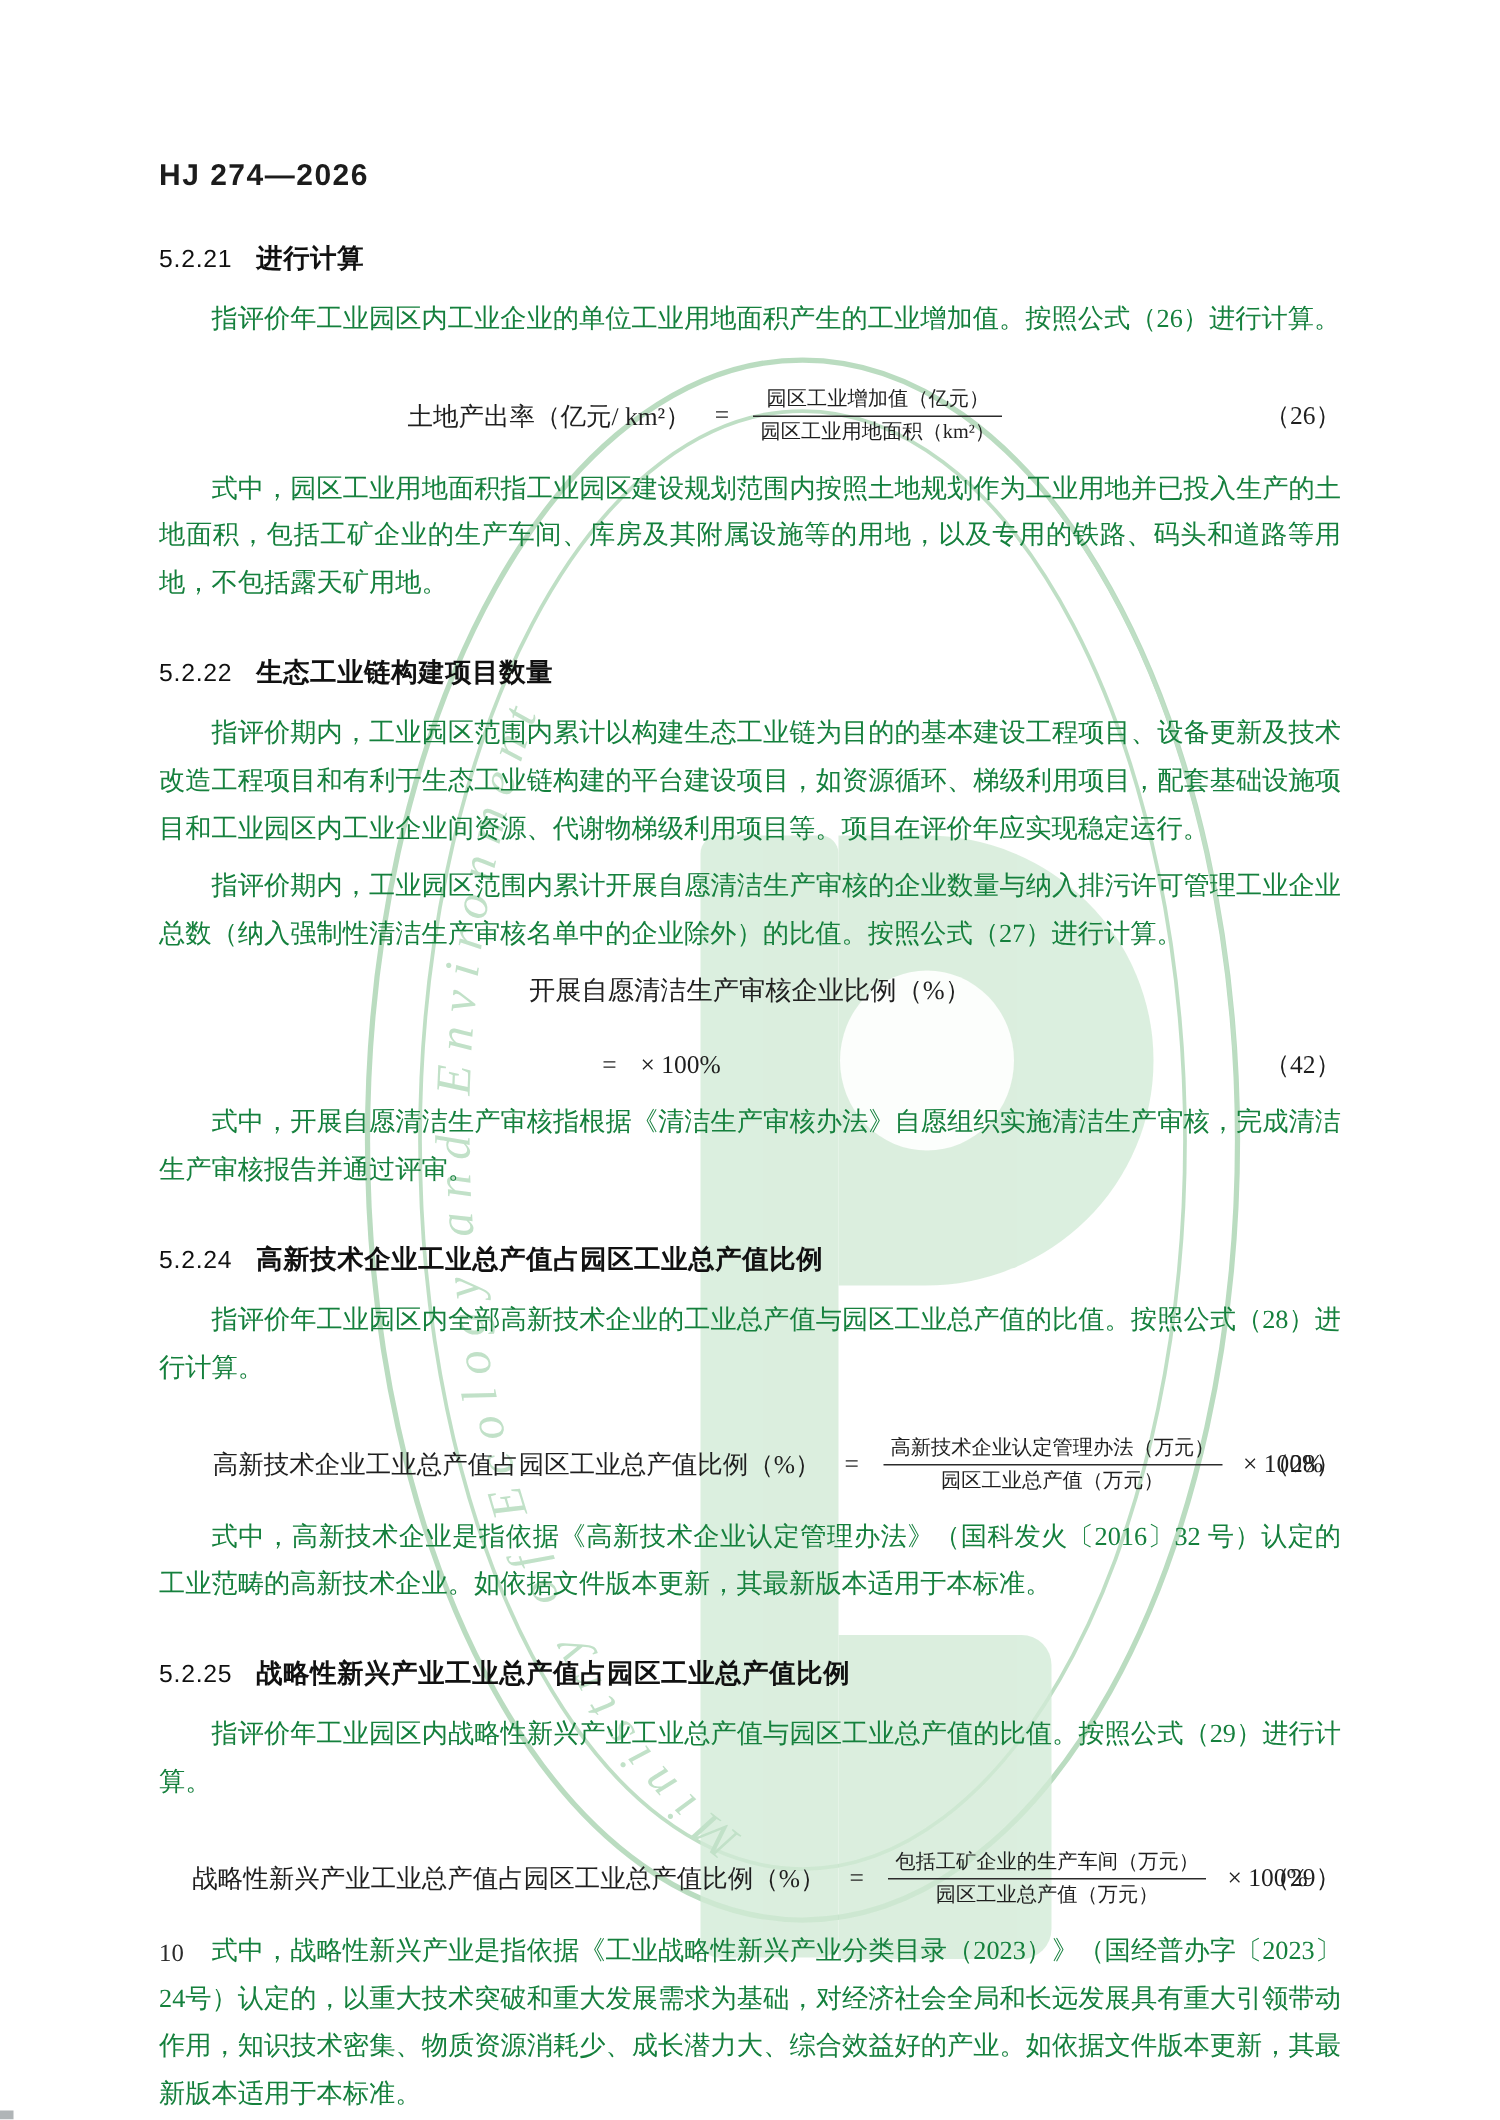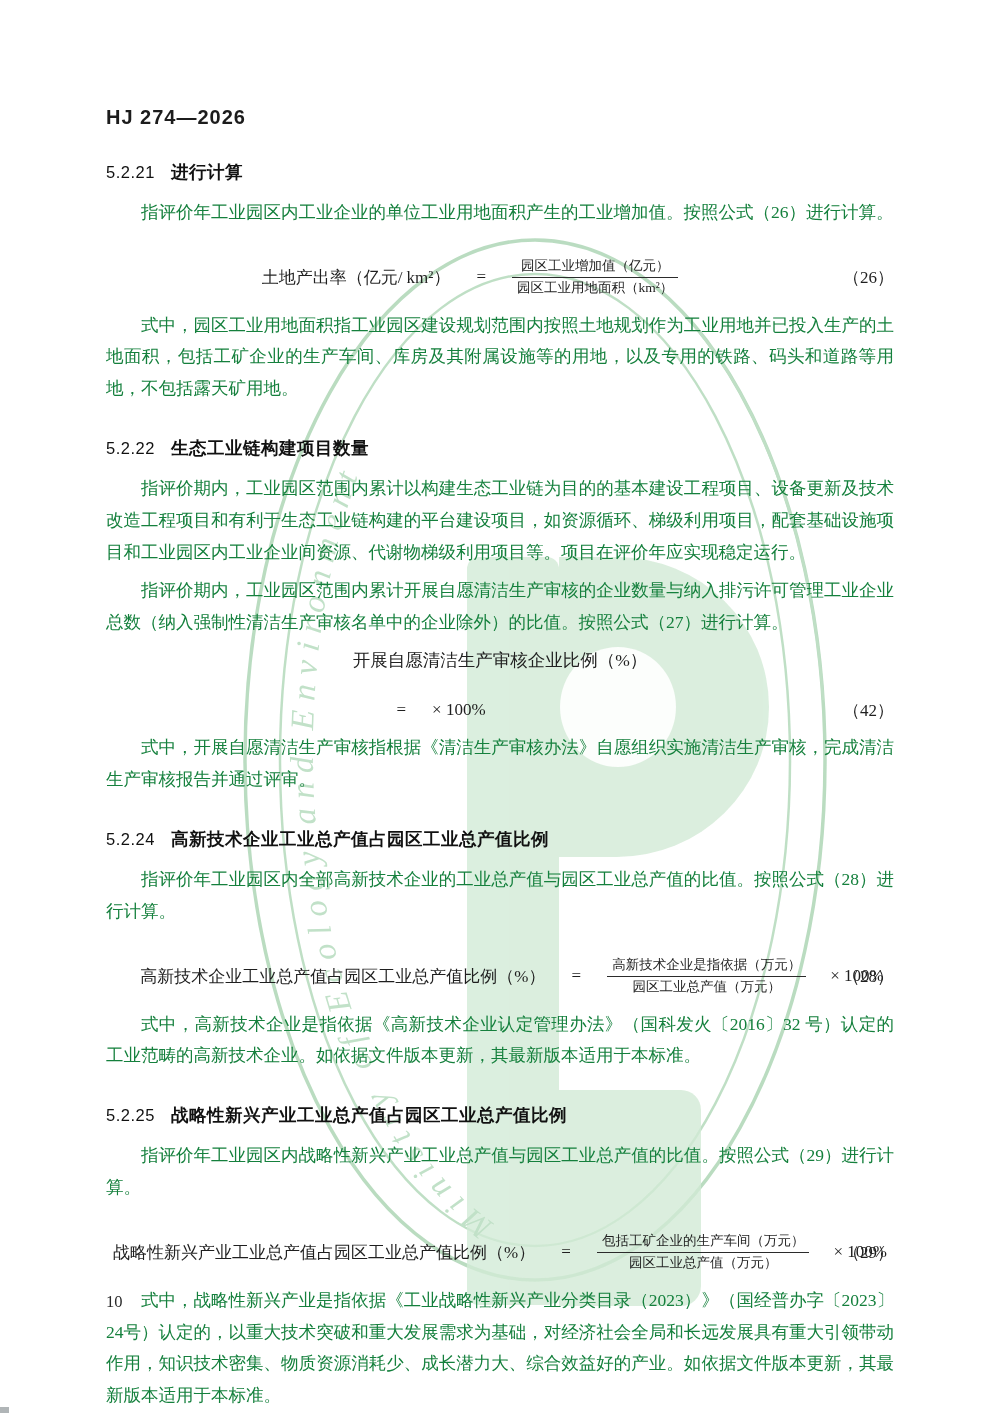--- a/index.html
+++ b/index.html
@@ -20,21 +20,21 @@
   .sec-head { margin-top:31px; margin-bottom:13px; font-family:"Liberation Sans","DejaVu Sans",sans-serif; color:#111; }
   .sec-num { font-weight:400; font-size:16.5px; margin-right:16px; letter-spacing:0.5px; }
   .sec-title { font-weight:700; font-size:17.5px; letter-spacing:0.5px; }
 
   .para {
     font-size:17.5px; line-height:1.82; text-align:justify; text-indent:2em;
     color:#15803d; margin:4px 0 6px 0;
   }
 
   .formula { position:relative; margin:10px 0 12px 0; font-size:17px; color:#1f1f1f; }
-  .formula .row { display:flex; align-items:center; justify-content:center; gap:24px;margin-top:28px; }
+  .formula .row { display:flex; align-items:center; justify-content:center; gap:14px;margin-top:28px; }
   .formula.wide .row { justify-content:center; }
   .formula .f-lhs { white-space:nowrap; }
   .formula .f-eq { padding:0 2px; }
   .frac { display:inline-block; text-align:center; vertical-align:middle; line-height:1.4; }
   .frac .num { display:block; font-size:13.5px; border-bottom:1.4px solid #2b2b2b; padding:0 5px 1px 5px; white-space:nowrap; }
   .frac .den { display:block; font-size:13.5px; padding:1px 5px 0 5px; white-space:nowrap; }
   .f-suffix { white-space:nowrap; }
   .f-tag { position:absolute; right:0; top:50%; transform:translateY(-50%); font-size:17px; }
   .f-lead { text-align:center; font-size:17.5px; margin:10px 0 2px 0; }
   .formula.f26 .row { padding-right:60px; }
@@ -106,21 +106,21 @@
 
   <div class="sec-head">
     <span class="sec-num">5.2.24</span><span class="sec-title">高新技术企业工业总产值占园区工业总产值比例</span>
   </div>
   <p class="para">指评价年工业园区内全部高新技术企业的工业总产值与园区工业总产值的比值。按照公式（28）进行计算。</p>
   <div class="formula wide f28">
     <div class="row">
       <span class="f-lhs">高新技术企业工业总产值占园区工业总产值比例（%）</span>
       <span class="f-eq">=</span>
       <span class="frac">
-        <span class="num">高新技术企业是指依据（万元）</span>
+        <span class="num">高新技术企业认定管理办法（万元）</span>
         <span class="den">园区工业总产值（万元）</span>
       </span>
       <span class="f-suffix">× 100%</span>
     </div>
     <span class="f-tag">（28）</span>
   </div>
   <p class="para">式中，高新技术企业是指依据《高新技术企业认定管理办法》（国科发火〔2016〕32 号）认定的工业范畴的高新技术企业。如依据文件版本更新，其最新版本适用于本标准。</p>
 
   <div class="sec-head">
     <span class="sec-num">5.2.25</span><span class="sec-title">战略性新兴产业工业总产值占园区工业总产值比例</span>

